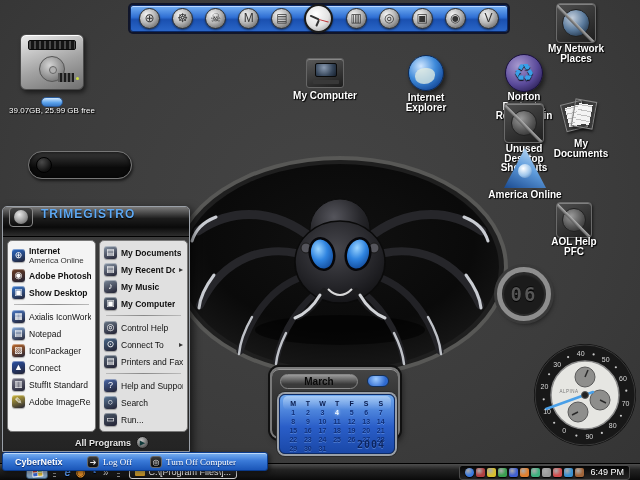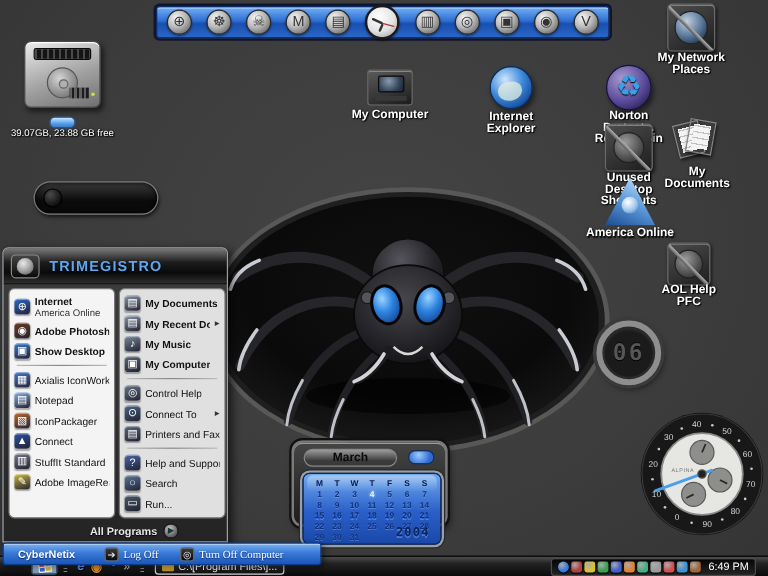--- a/index.html
+++ b/index.html
@@ -104,21 +104,21 @@
     box-shadow:0 0 0 3px #3a3a3a, inset 0 0 0 2px #2a2a2a, 2px 3px 5px rgba(0,0,0,.6), inset 0 2px 3px rgba(255,255,255,.15);
     display:flex; align-items:center; justify-content:center; }
   #counter span { font-family:"DejaVu Sans Mono", monospace; font-weight:bold; font-size:19px; letter-spacing:2px;
     color:#565656; text-shadow:0 1px 0 #000, 0 -1px 0 #0a0a0a; }
 
   #gauge { position:absolute; left:533px; top:343px; width:104px; height:104px; }
   .gtick { fill:#d8d8d8; font-size:7px; text-anchor:middle; font-family:"Liberation Sans", sans-serif; }
   .gbrand { fill:#777; font-size:4.5px; text-anchor:middle; font-family:"Liberation Sans", sans-serif; letter-spacing:.5px; }
 
   
-  #calendar { position:absolute; left:243px; top:367px; width:130px; height:72px; border-radius:9px;
+  #calendar { position:absolute; left:270px; top:367px; width:130px; height:72px; border-radius:9px;
     background:linear-gradient(#454545,#1c1c1c); border:2px solid #7a7a7a;
     box-shadow:0 0 0 2px #111, 2px 3px 6px rgba(0,0,0,.6), inset 0 1px 0 #9a9a9a; }
   .cal-title { position:absolute; left:8px; top:5px; width:78px; height:15px; border-radius:8px;
     background:linear-gradient(#9a9a9a,#3a3a3a 70%); border:1px solid #888;
     font-size:10px; font-weight:bold; color:#0a0a0a; text-align:center; line-height:14px; }
   .cal-led { position:absolute; right:9px; top:6px; width:22px; height:12px; border-radius:7px;
     background:radial-gradient(circle at 40% 30%, #9ecbff, #2f6ad0 70%); border:1px solid #12305a; }
   .cal-panel { position:absolute; left:7px; top:25px; width:116px; height:60px; border-radius:6px;
     background:linear-gradient(#6fa9ef,#2a5ec8 55%,#1a48a8); border:1px solid #0c2a66;
     box-shadow:0 0 0 2px #9aa0a8, 0 0 0 3px #2a2a2a; overflow:hidden; }
@@ -130,21 +130,21 @@
   .cal-wd { color:#091c4e; }
   .cal-day { color:#10307a; text-shadow:0 1px 0 rgba(160,200,255,.35); }
   .cal-day.hl { color:#eef7ff; text-shadow:0 0 3px #cfe8ff; }
   .cal-year { position:absolute; right:9px; bottom:3px; font-family:"DejaVu Sans Mono", monospace;
     font-weight:bold; font-size:10px; color:#0c2560; letter-spacing:1px; text-shadow:0 1px 0 rgba(150,190,255,.4); }
 
   
   #startmenu { position:absolute; left:2px; top:206px; width:266px; z-index:5; }
   .menu-main { width:188px; background:linear-gradient(#3e3e3e,#242424); border:1px solid #9aa0a8;
     border-radius:5px 5px 0 0; box-shadow:3px 3px 8px rgba(0,0,0,.65); }
-  .menu-header { height:30px; border-radius:4px 4px 0 0; display:flex; align-items:center; gap:8px; padding:0 6px;
+  .menu-header { height:30px; border-radius:4px 4px 0 0; display:flex; gap:8px; padding:0 6px;
     background:linear-gradient(#7a7a7a, #1c1c1c 40%, #0a0a0a 70%, #2e2e2e); border-bottom:1px solid #000; }
   .avatar { width:24px; height:20px; border-radius:4px; background:linear-gradient(#444,#0a0a0a);
     border:1px solid #888; position:relative; flex:none; }
   .avatar-orb { position:absolute; left:4px; top:2px; width:14px; height:14px; border-radius:50%;
     background:radial-gradient(circle at 38% 32%, #e8e8e8, #9a9a9a 55%, #4a4a4a); }
   .user-name { font-size:12px; font-weight:bold; color:#5ea8f2; letter-spacing:1px; text-shadow:0 1px 1px #000; }
   .menu-cols { display:flex; gap:3px; padding:3px 4px 2px 4px; }
   .menu-col { border-radius:5px; border:1px solid #777; padding:3px 2px; }
   .menu-col.left { width:89px; background:#f4f4f4; min-height:192px; }
   .menu-col.right { width:89px; background:#e0e0e0; min-height:186px; align-self:flex-start; }
@@ -286,21 +286,21 @@
   <div>
     <div id="hdd">
       <div class="hdd-top"></div>
       <div class="hdd-disc">
         <div class="hdd-hub"></div>
         </div>
       <div class="hdd-vent"></div>
       <div class="hdd-led"></div>
     </div>
     <div id="hdd-pill"></div>
-    <div class="dicon-label" style="left:6px;top:106px;width:92px;font-weight:normal;font-size:8px;">39.07GB, 23.88 GB free</div>
+    <div class="dicon-label" style="left:6px;top:106px;width:92px;font-weight:normal;font-size:8px;">39.07GB, 25.99 GB free</div>
   </div>
 
   <div>
     <div id="ico-mycomp">
       <div class="comp-screen"></div>
       <div class="comp-base"></div>
     </div>
     <div class="dicon-label" style="left:290px;top:91px;width:70px;">My Computer</div>
   </div>
 

